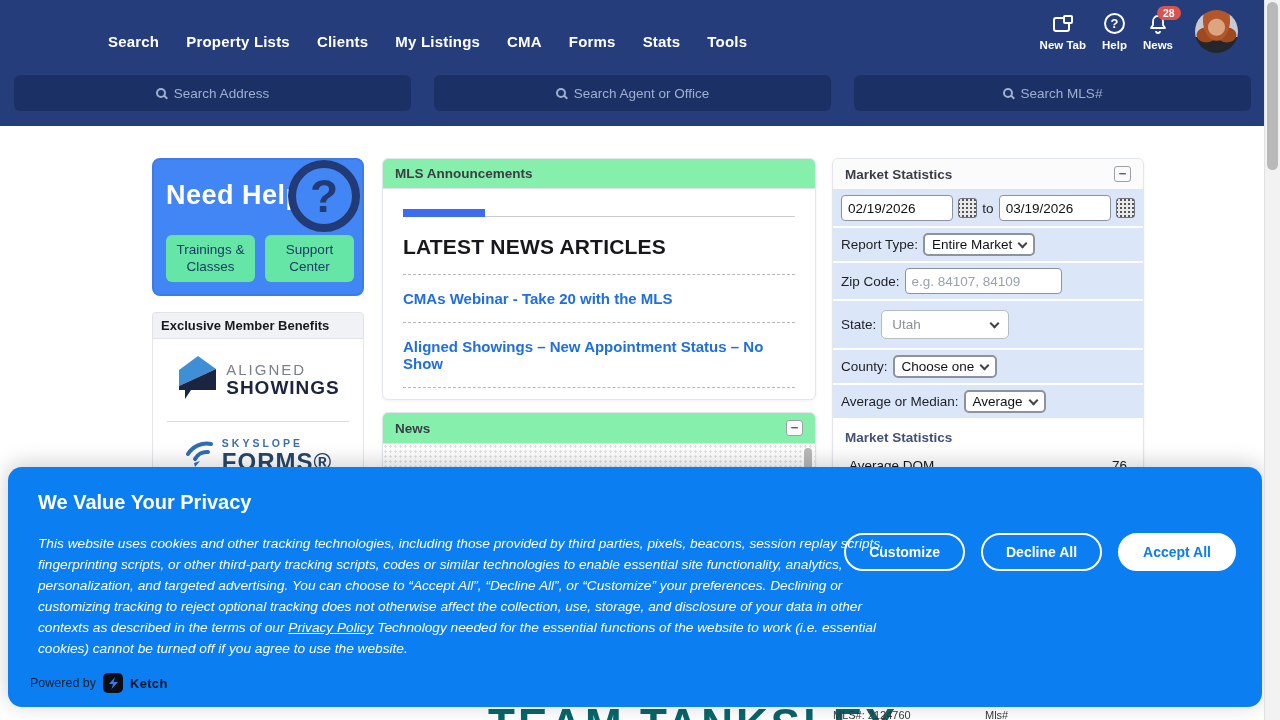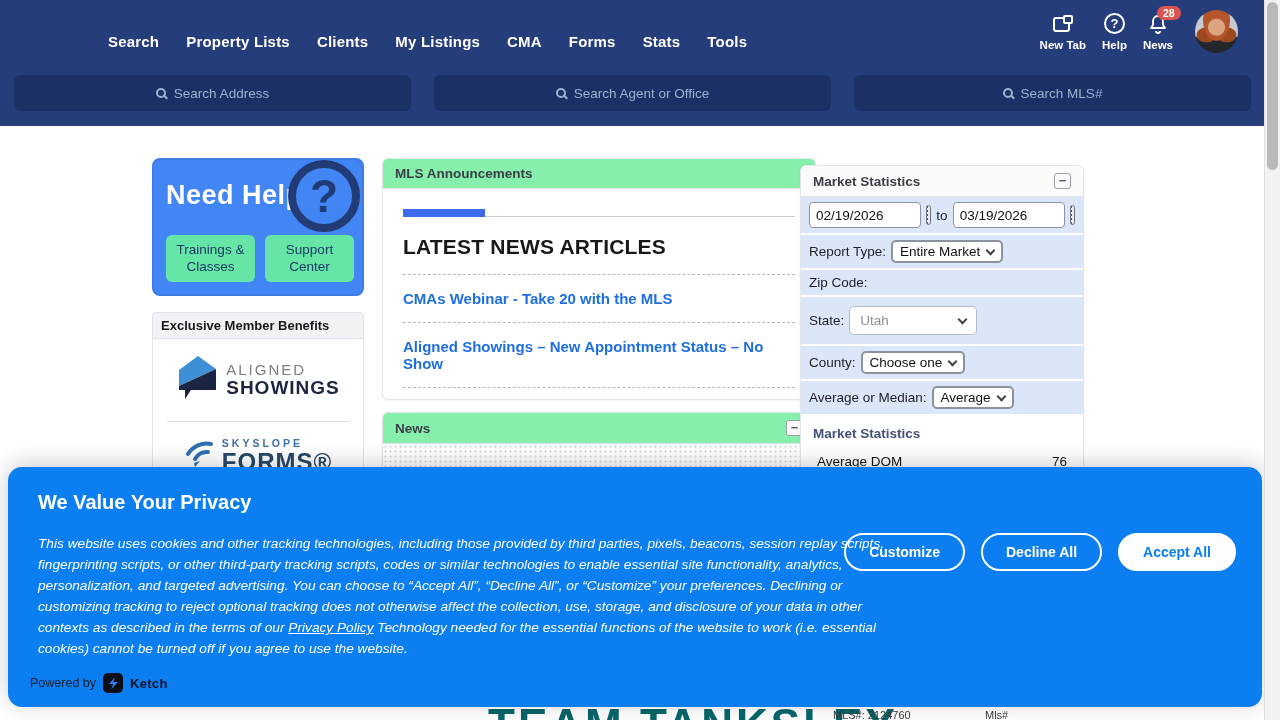--- a/index.html
+++ b/index.html
@@ -83,21 +83,21 @@
   .dashed { border-top:1px dashed #b4b8bf; margin:15px 0; }
   .news-link { color:#1f6fe0; font-size:15px; font-weight:bold; cursor:pointer; }
 
   
   .news-panel { left:382px; top:286px; width:434px; height:190px; }
   .news-body { position:relative; height:150px;
     background-image:radial-gradient(#e2e2e2 1px, transparent 1.2px); background-size:5px 5px; }
   .news-scroll { position:absolute; right:3px; top:4px; width:8px; height:26px; background:#b9b9b9; border-radius:4px; }
 
   
-  .market-panel { left:800px; top:32px; width:284px; height:410px;margin-top:7px; }
+  .market-panel { left:832px; top:32px; width:312px; height:410px; }
   .market-hd { background:#fbfbfc; }
   .market-form { background:#dbe7f9; }
   .m-row { padding:5px 8px; border-bottom:2px solid #fff; display:flex; align-items:center; gap:5px;
     font-size:13.5px; color:#1d1f23; flex-wrap:nowrap; }
   .m-input { border:1px solid #8d939c; border-radius:4px; background:#fff; font-size:13.5px; color:#111;
     padding:3px 6px; font-family:"Liberation Sans", sans-serif; }
   .date-input { width:112px; height:26px; }
   .cal-btn { width:21px; height:20px; border:1px solid #70757d; border-radius:3px; background:#e9e9e9; cursor:pointer;
     background-image:radial-gradient(#555 1px, transparent 1.3px); background-size:4px 4px; background-position:2px 3px; }
   .sel { background:#fff; border:2px solid #8d939c; border-radius:5px; padding:2px 7px; display:inline-flex;
@@ -283,20 +283,21 @@
         </div>
         <div class="m-row">
           <span>Report Type:</span>
           <span class="sel">
             <span>Entire Market</span>
             <span class="chev"></span>
           </span>
         </div>
         <div class="m-row">
           <span>Zip Code:</span>
+          <input class="m-input zip-input" placeholder="e.g. 84107, 84109" style="">
         </div>
         <div class="m-row" style="padding:9px 8px;">
           <span>State:</span>
           <span class="sel sel-muted">
             <span>Utah</span>
             <span class="chev"></span>
           </span>
         </div>
         <div class="m-row">
           <span>County:</span>

